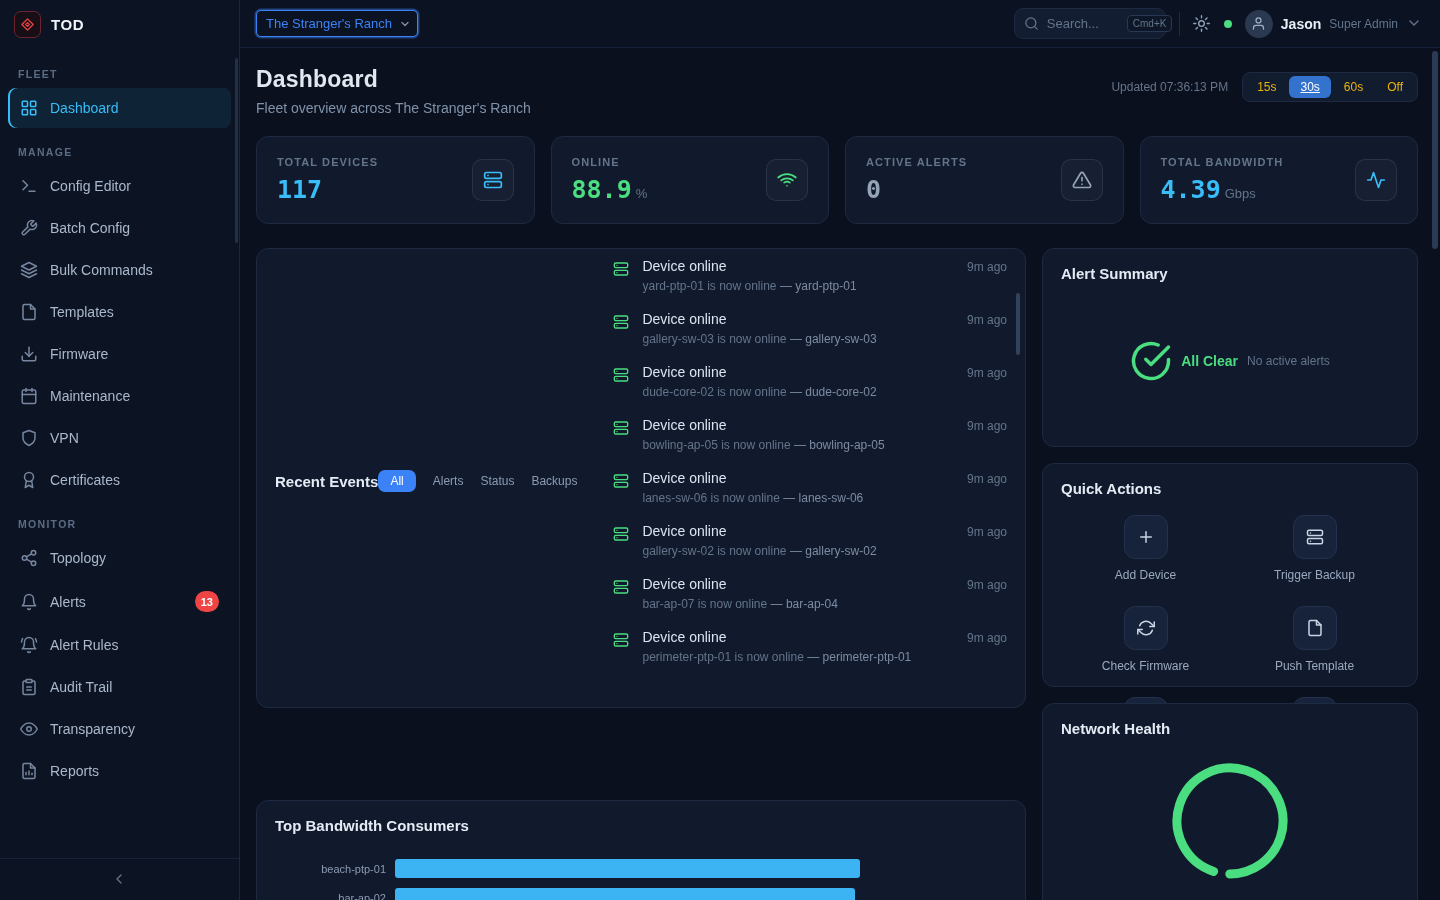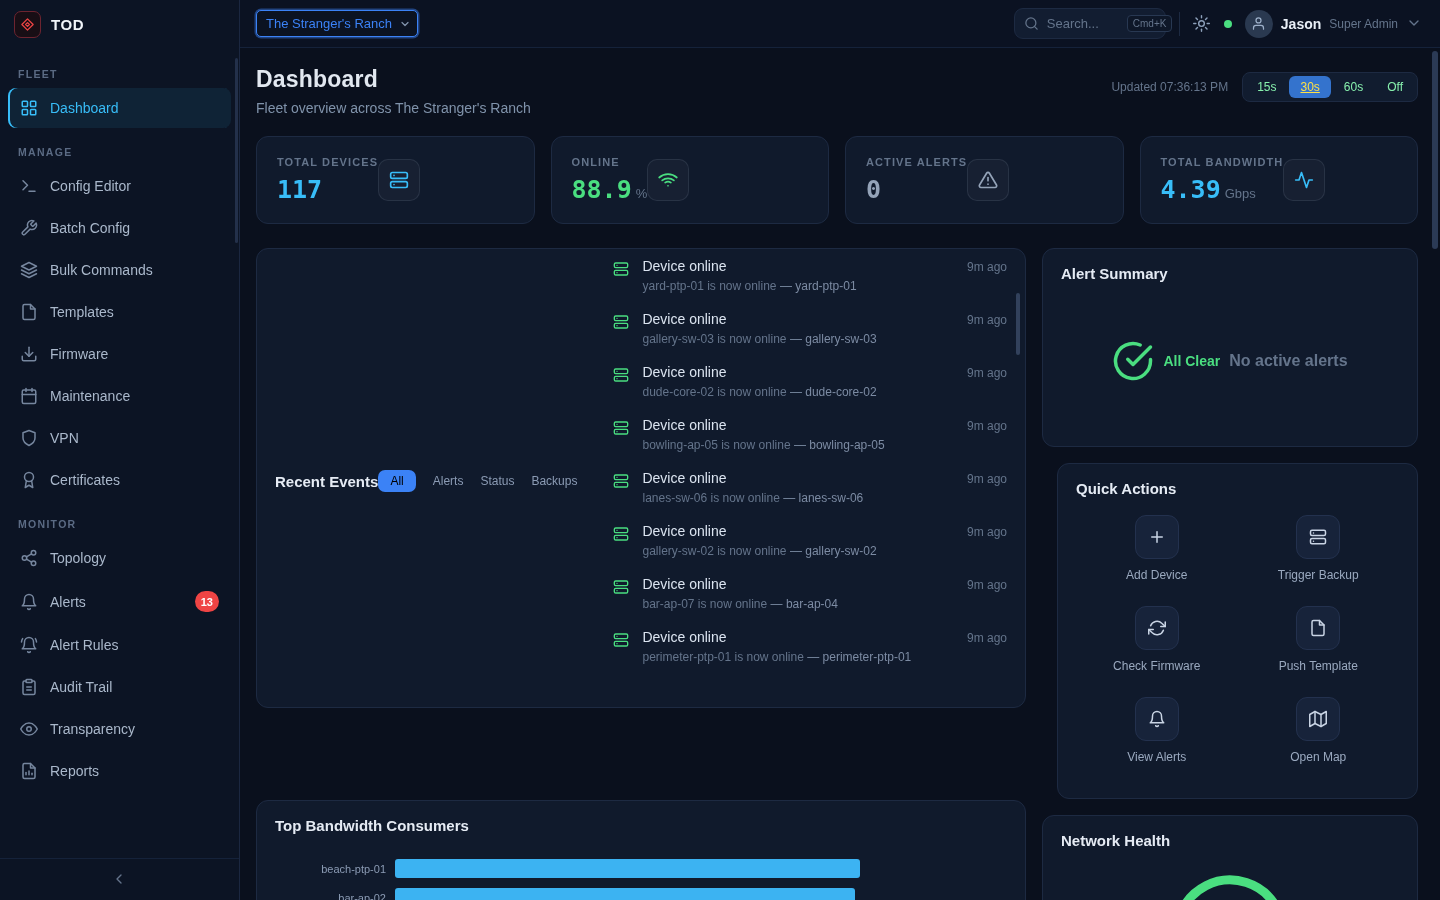--- a/index.html
+++ b/index.html
@@ -67,28 +67,28 @@
 
   .content { flex:1; padding:18px 22px 0 16px; overflow:hidden; }
 
   .page-head { display:flex; justify-content:space-between; align-items:flex-start; }
   h1 { font-size:23px; font-weight:700; letter-spacing:.2px; }
   .page-sub { font-size:14px; color:#8093ab; margin-top:7px; }
   .head-right { display:flex; align-items:center; gap:14px; margin-top:6px; }
   .updated { font-size:12px; color:#64748b; }
   .segmented { display:flex; background:#111c2f; border:1px solid #1d2a42; border-radius:8px;
     padding:3px; gap:2px; }
-  .seg-btn { border:0; background:transparent; color:#86efac; font-size:12px; padding:4px 11px;
+  .seg-btn { border:0; background:transparent; color:#eab308; font-size:12px; padding:4px 11px;
     border-radius:6px; cursor:pointer; font-family:"Liberation Sans",sans-serif; }
-  .seg-btn.active { background:#3473cd; color:#fde047;text-decoration:underline; }
+  .seg-btn.active { background:#3473cd; color:#ffffff;text-decoration:underline; }
 
   
   .stats-row { display:grid; grid-template-columns:repeat(4,1fr); gap:16px; margin-top:20px; }
   .stat-card { background:#101a2c; border:1px solid #1d2a42; border-radius:12px; padding:16px 20px;
-    display:flex; justify-content:flex-start; align-items:center; height:88px; }
+    display:flex; justify-content:space-between; align-items:center; height:88px; }
   .stat-label { font-size:11px; letter-spacing:1.1px; color:#64748b; font-weight:700; }
   .stat-value { font-family:"DejaVu Sans Mono",monospace; font-size:25px; font-weight:700; margin-top:7px; }
   .stat-unit { font-size:13px; color:#64748b; font-weight:400; margin-left:4px;
     font-family:"Liberation Sans",sans-serif; }
   .c-blue { color:#38bdf8; } .c-green { color:#4ade80; } .c-gray { color:#94a3b8; }
   .stat-iconbox { width:42px; height:42px; border-radius:10px; background:rgba(148,163,184,.05);
     border:1px solid rgba(148,163,184,.15); display:flex; align-items:center; justify-content:center; }
   .stat-iconbox .icon { width:20px; height:20px; }
 
   
@@ -97,42 +97,42 @@
   .col-right { width:376px; flex:0 0 376px; display:flex; flex-direction:column; gap:16px; }
   .card { background:#101a2c; border:1px solid #1d2a42; border-radius:12px; position:relative; }
   .card-head { display:flex; justify-content:space-between; align-items:center; padding:16px 18px 10px; }
   .card-head h2 { font-size:15px; font-weight:600; color:#e5ebf4; }
 
   
   .events-card { height:460px; display:flex; flex-direction:row; overflow:hidden; }
   .tabs { display:flex; align-items:center; gap:17px; }
   .tab { border:0; background:transparent; color:#8b9bb4; font-size:12px; cursor:pointer; padding:0;
     font-family:"Liberation Sans",sans-serif; }
-  .tab.active { background:#3b82f6; color:#000000; padding:4px 12px; border-radius:7px; }
+  .tab.active { background:#3b82f6; color:#ffffff; padding:4px 12px; border-radius:7px; }
   .events-list { flex:1; overflow:hidden; padding:0 18px; }
   .event-row { display:flex; align-items:flex-start; gap:13px; padding:9px 0; }
   .event-icon { color:#4ade80; margin-top:3px; }
   .event-icon svg { width:16px; height:16px; }
   .event-title { font-size:14px; font-weight:500; color:#dbe4f0; }
   .event-sub { font-size:12px; color:#64748b; margin-top:5px; }
   .event-device { color:#7c8ba3; }
   .event-time { margin-left:auto; font-size:12px; color:#64748b; padding-top:2px; white-space:nowrap; }
   .events-scrollthumb { position:absolute; right:5px; top:44px; width:4px; height:62px;
     background:#32415c; border-radius:2px; }
 
   
   .alert-card { height:199px; display:flex; flex-direction:column; }
   .alert-body { flex:1; display:flex; flex-direction:row; align-items:center; justify-content:center;
     gap:9px; padding-bottom:16px; }
   .alert-body .big-check { width:42px; height:42px; color:#4ade80; }
   .alert-status { font-size:14px; font-weight:600; color:#4ade80; }
-  .alert-sub { font-size:16px; color:#64748b;font-weight:bold; }
-
-  
-  .qa-card { height:336px;margin-left:15px; }
+  .alert-sub { font-size:12px; color:#64748b; }
+
+  
+  .qa-card { height:224px; }
   .qa-grid { display:grid; grid-template-columns:1fr 1fr; row-gap:24px; padding:8px 18px 18px; }
   .qa-item { display:flex; flex-direction:column; align-items:center; gap:9px; cursor:pointer; }
   .qa-iconbox { width:44px; height:44px; border-radius:11px; background:#17233a; border:1px solid #23314e;
     display:flex; align-items:center; justify-content:center; color:#c9d4e4; }
   .qa-label { font-size:12px; color:#9aa9bf; }
 
   
   .bw-card { margin-top:92px; height:340px; overflow:hidden; }
   .bw-list { padding:10px 18px 0; }
   .bw-row { display:flex; align-items:center; height:29px; }

